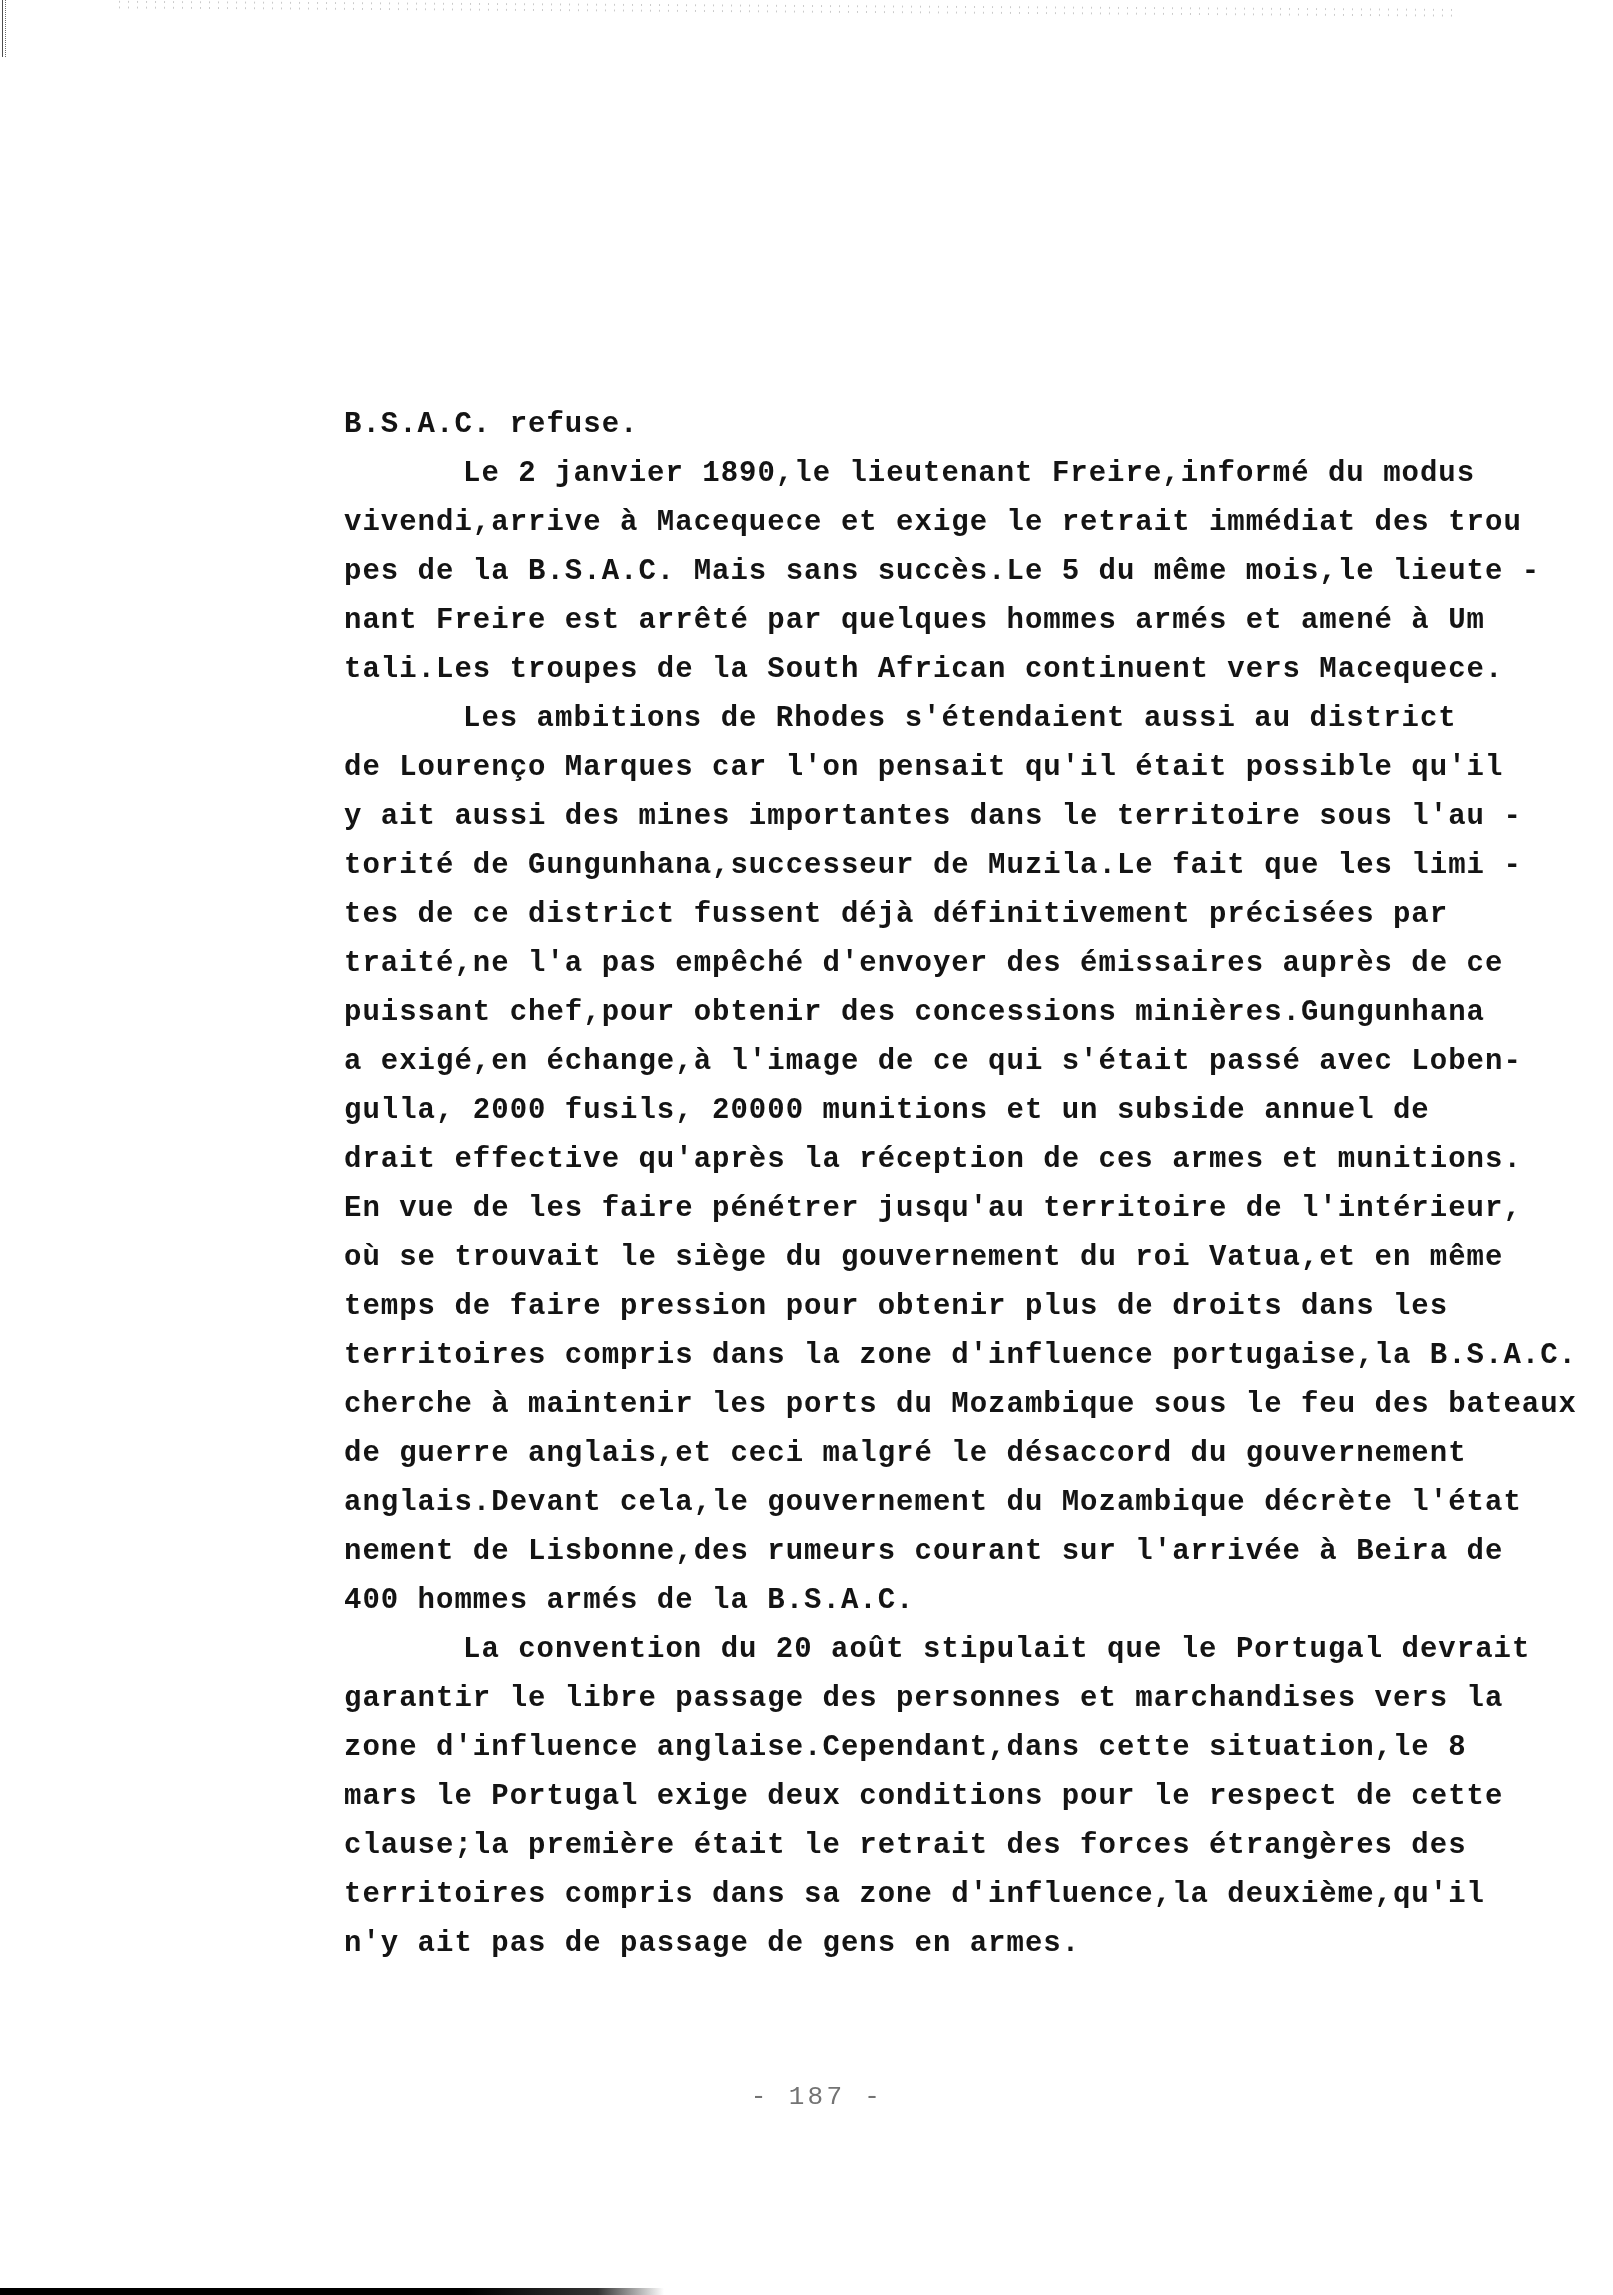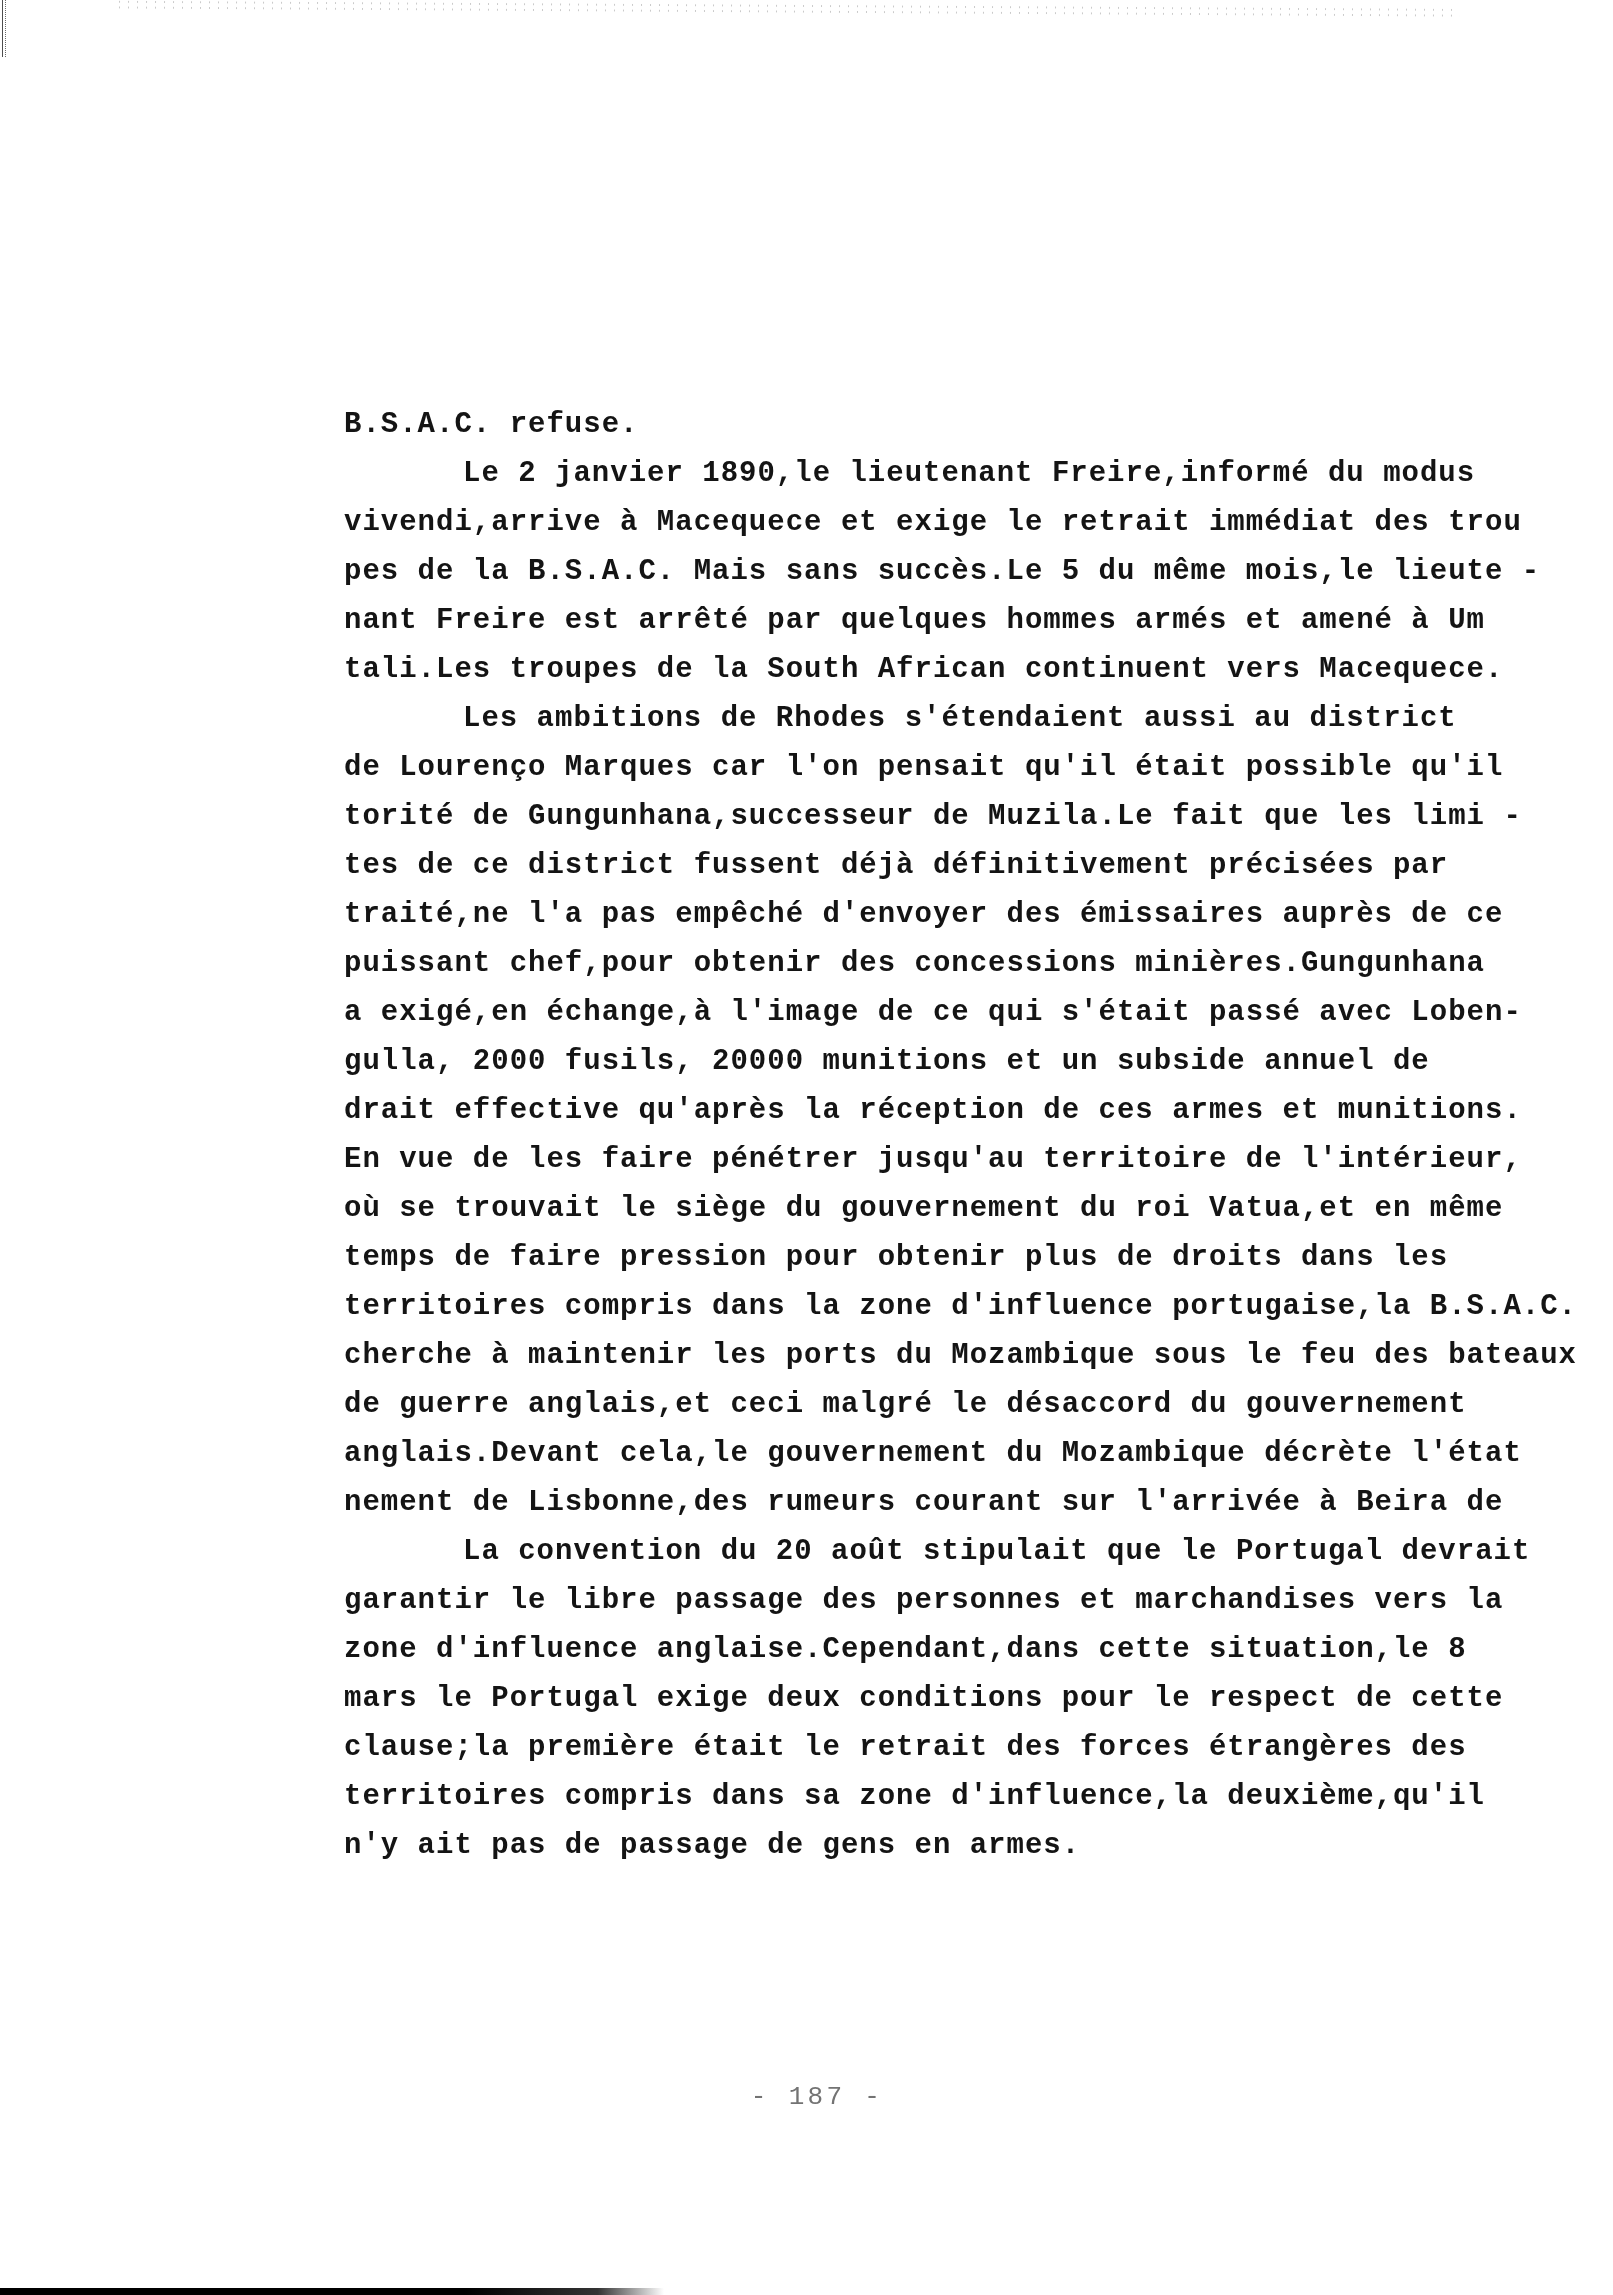--- a/index.html
+++ b/index.html
@@ -82,35 +82,37 @@
 
   <div class="text-block">
     <span class="line">B.S.A.C. refuse.</span>
     <span class="line indent">Le 2 janvier 1890,le lieutenant Freire,informé du modus</span>
     <span class="line">vivendi,arrive à Macequece et exige le retrait immédiat des trou</span>
     <span class="line">pes de la B.S.A.C. Mais sans succès.Le 5 du même mois,le lieute -</span>
     <span class="line">nant Freire est arrêté par quelques hommes armés et amené à Um</span>
     <span class="line">tali.Les troupes de la South African continuent vers Macequece.</span>
     <span class="line indent">Les ambitions de Rhodes s'étendaient aussi au district</span>
     <span class="line">de Lourenço Marques car l'on pensait qu'il était possible qu'il</span>
+    <span class="line">y ait aussi des mines importantes dans le territoire sous l'au -</span>
     <span class="line">torité de Gungunhana,successeur de Muzila.Le fait que les limi -</span>
     <span class="line">tes de ce district fussent déjà définitivement précisées par</span>
     <span class="line">traité,ne l'a pas empêché d'envoyer des émissaires auprès de ce</span>
     <span class="line">puissant chef,pour obtenir des concessions minières.Gungunhana</span>
     <span class="line">a exigé,en échange,à l'image de ce qui s'était passé avec Loben-</span>
     <span class="line">gulla, 2000 fusils, 20000 munitions et un subside annuel de</span>
     <span class="line">drait effective qu'après la réception de ces armes et munitions.</span>
     <span class="line">En vue de les faire pénétrer jusqu'au territoire de l'intérieur,</span>
     <span class="line">où se trouvait le siège du gouvernement du roi Vatua,et en même</span>
     <span class="line">temps de faire pression pour obtenir plus de droits dans les</span>
     <span class="line">territoires compris dans la zone d'influence portugaise,la B.S.A.C.</span>
     <span class="line">cherche à maintenir les ports du Mozambique sous le feu des bateaux</span>
     <span class="line">de guerre anglais,et ceci malgré le désaccord du gouvernement</span>
     <span class="line">anglais.Devant cela,le gouvernement du Mozambique décrète l'état</span>
     <span class="line">nement de Lisbonne,des rumeurs courant sur l'arrivée à Beira de</span>
+    <span class="line">400 hommes armés de la B.S.A.C.</span>
     <span class="line indent">La convention du 20 août stipulait que le Portugal devrait</span>
     <span class="line">garantir le libre passage des personnes et marchandises vers la</span>
     <span class="line">zone d'influence anglaise.Cependant,dans cette situation,le 8</span>
     <span class="line">mars le Portugal exige deux conditions pour le respect de cette</span>
     <span class="line">clause;la première était le retrait des forces étrangères des</span>
     <span class="line">territoires compris dans sa zone d'influence,la deuxième,qu'il</span>
     <span class="line">n'y ait pas de passage de gens en armes.</span>
   </div>
 
   <div class="page-number">- 187 -</div>

